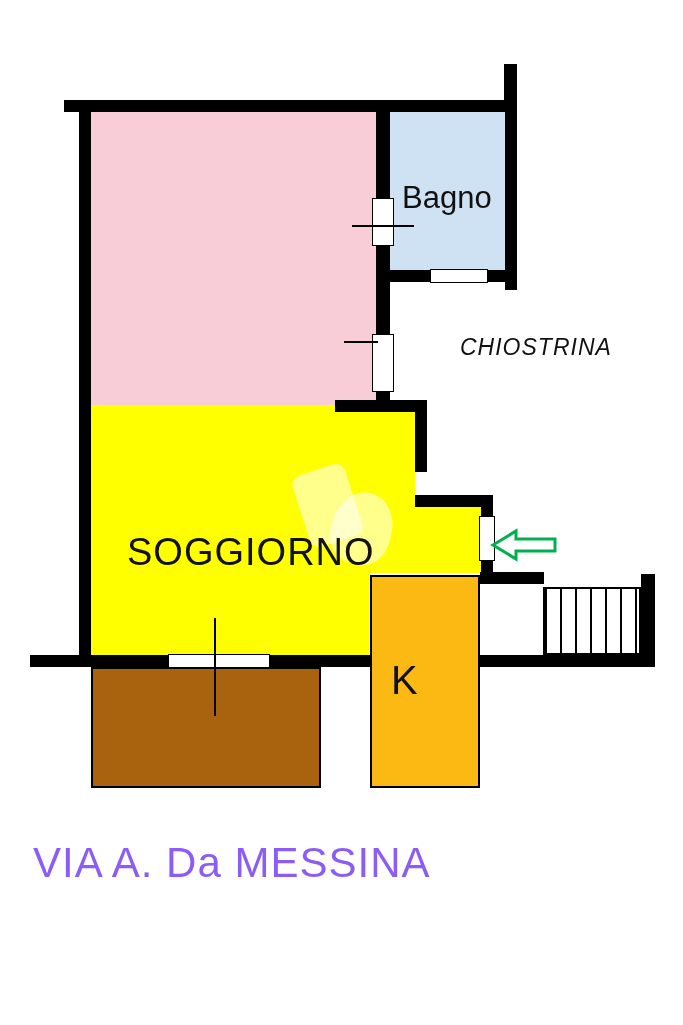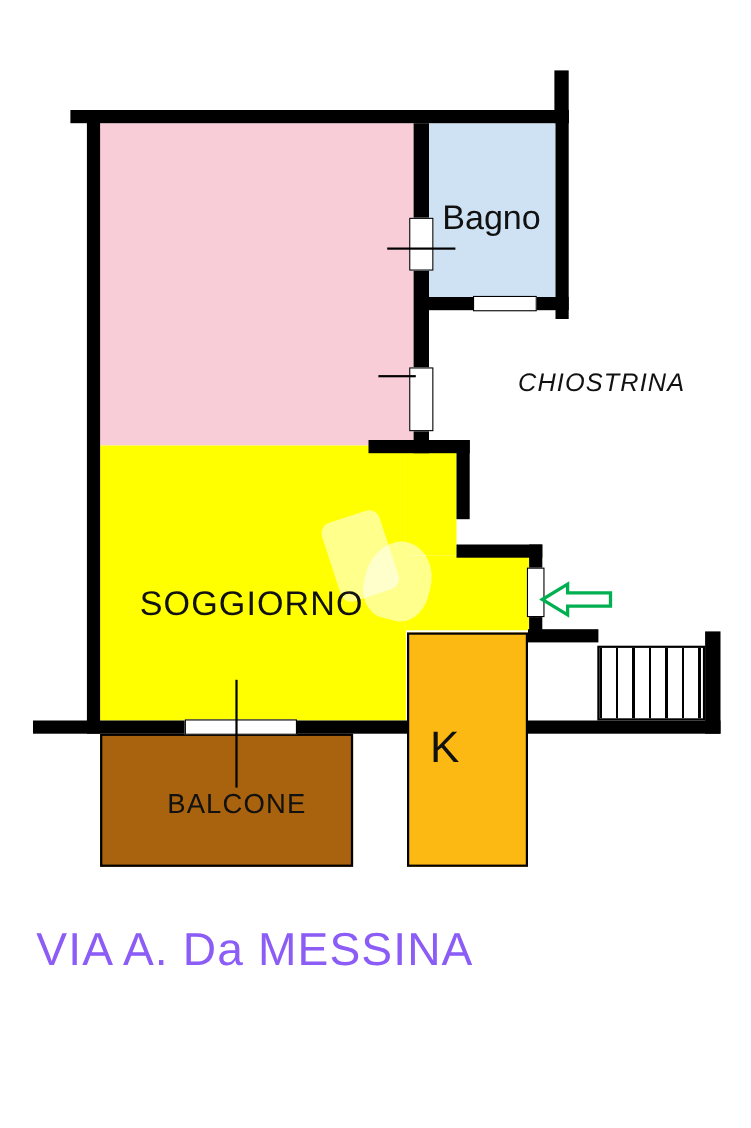--- a/index.html
+++ b/index.html
@@ -14,22 +14,22 @@
   .label  { position:absolute; color:#111111; white-space:nowrap; line-height:1; }
 
   .room-camera    { background:#f8cdd8; }
   .room-bagno     { background:#cfe2f3; }
   .room-yellow    { background:#ffff00; }
   .room-kitchen   { background:#fcb813; border:2px solid #000000; box-sizing:border-box; }
   .room-balcone   { background:#a9620e; border:2px solid #000000; box-sizing:border-box; }
 
   .lbl-camera     { left:155px; top:237px; font-size:34px; letter-spacing:3px; }
   .lbl-bagno      { left:402px; top:182px; font-size:31px; }
-  .lbl-chiostrina { left:471px; top:336px; font-size:23px; font-style:italic; letter-spacing:1px; }
-  .lbl-soggiorno  { left:127px; top:533px; font-size:31px; letter-spacing:1px; }
+  .lbl-chiostrina { left:460px; top:336px; font-size:23px; font-style:italic; letter-spacing:1px; }
+  .lbl-soggiorno  { left:127px; top:533px; font-size:38px; letter-spacing:1px; }
   .lbl-k          { left:391px; top:660px; font-size:40px; }
   .lbl-balcone    { left:152px; top:719px; font-size:25px; letter-spacing:1px; }
   .lbl-street     { left:33px;  top:842px; font-size:42px; letter-spacing:1px; color:#8b5cf6; }
 
   .stairs {
     position:absolute; left:543px; top:587px; width:98px; height:68px;
     border:2px solid #000000; box-sizing:border-box;
     background:repeating-linear-gradient(90deg, #000000 0 2px, #ffffff 2px 15px);
   }
   .watermark { position:absolute; background:rgba(255,255,255,0.55); }
@@ -88,16 +88,15 @@
   <div class="arrow-wrap">
     <svg width="68" height="36" viewBox="0 0 68 36">
       <polygon points="3,18 26,4 26,12 65,12 65,24 26,24 26,32" fill="#ffffff" stroke="#00b050" stroke-width="3" stroke-linejoin="miter"></polygon>
     </svg>
   </div>
 
   <div class="label lbl-bagno">Bagno</div>
   <div class="label lbl-chiostrina">CHIOSTRINA</div>
   <div class="label lbl-soggiorno">SOGGIORNO</div>
   <div class="label lbl-k">K</div>
-  <div class="label lbl-balcone">BALCONE</div>
   <div class="label lbl-street">VIA A. Da MESSINA</div>
 
 </div>
 
 </body></html>

